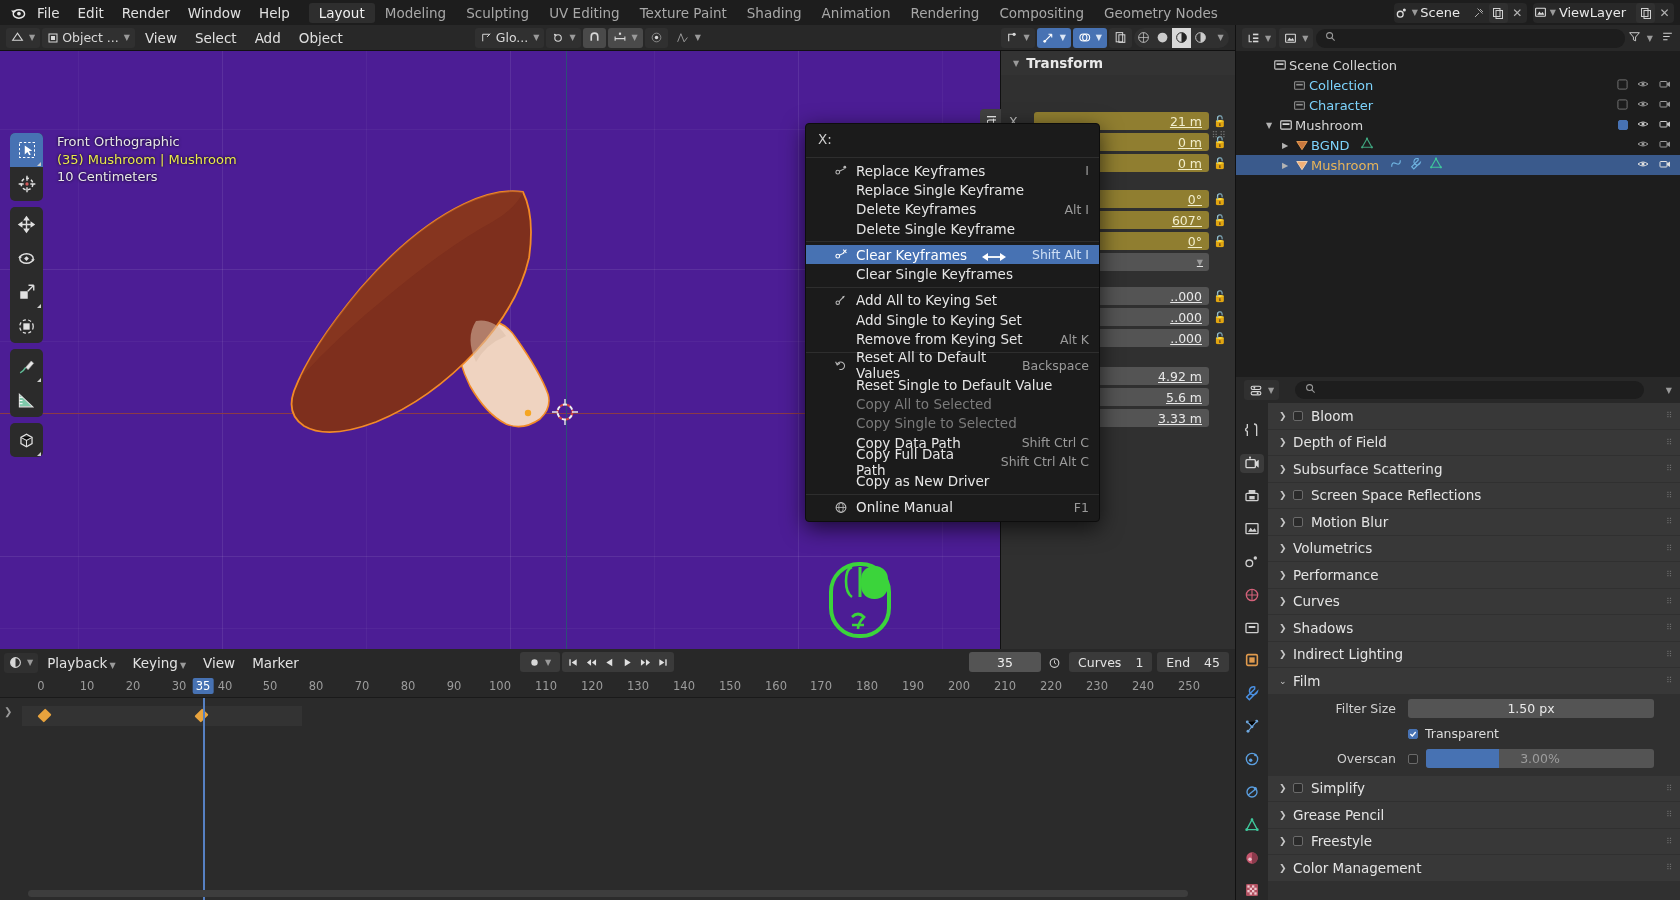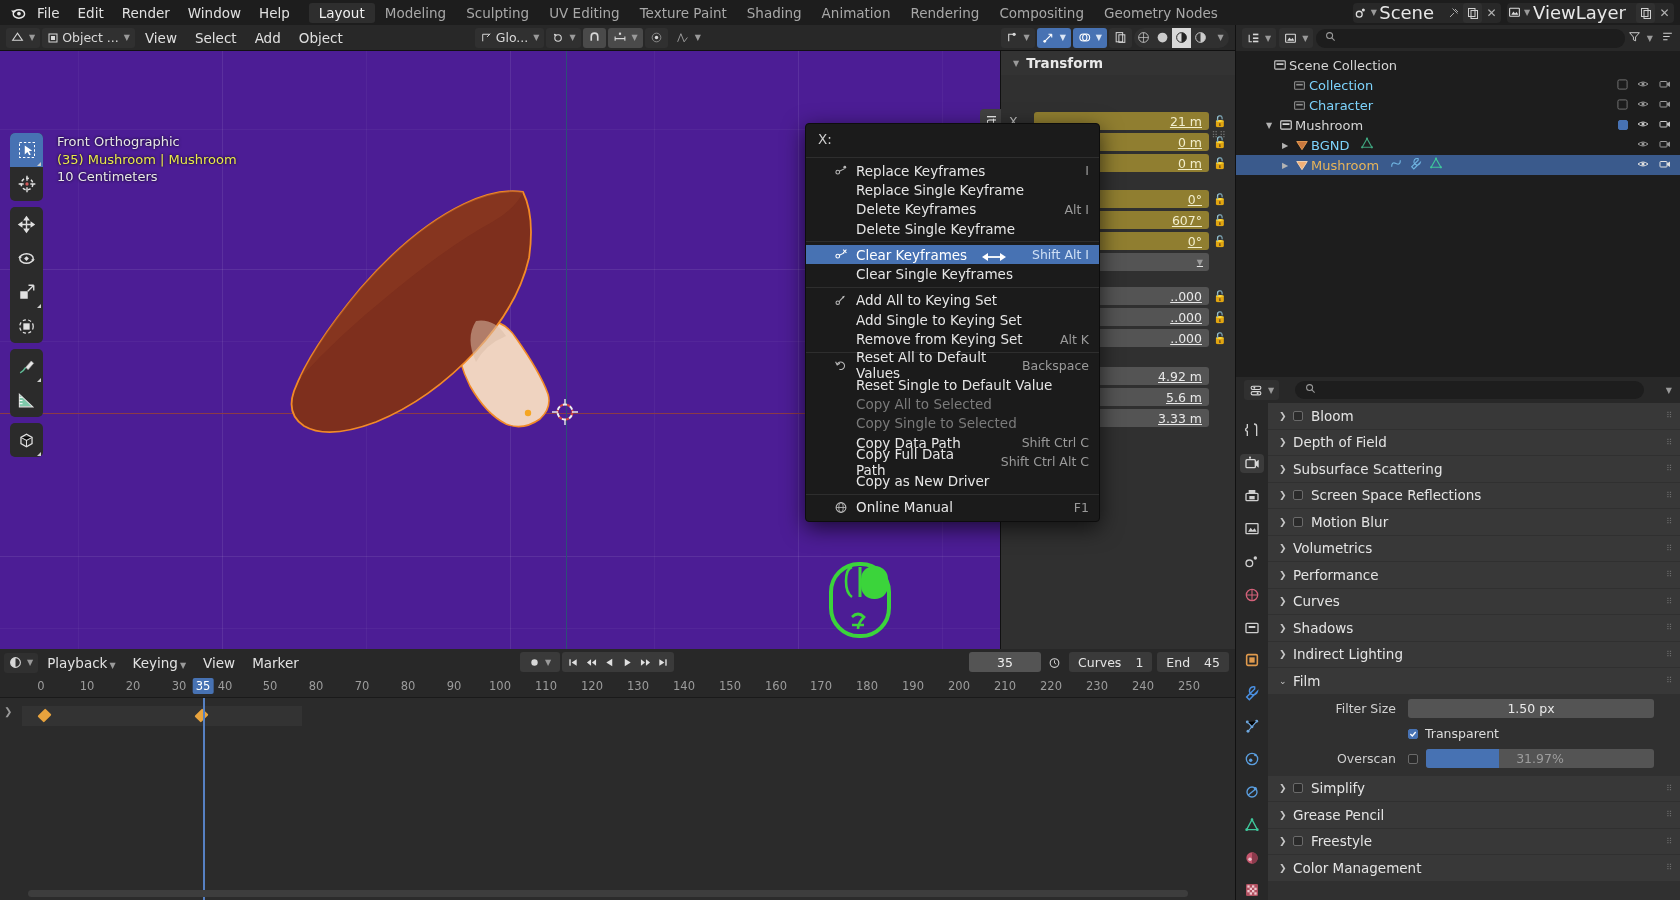--- a/index.html
+++ b/index.html
@@ -10,21 +10,21 @@
   
   .topbar { height:25px; background:#1d1d1d; display:flex; align-items:center;
             padding-left:6px; gap:0; position:relative; }
   .blender-logo { width:22px; height:22px; display:flex; align-items:center; justify-content:center; }
   .topbar .mi { padding:2px 9px; color:#e0e0e0; font-size:13.5px; white-space:nowrap; cursor:default; }
   .topbar .wsp { padding:2px 10px; color:#a8a8a8; font-size:13.5px; white-space:nowrap; border-radius:3px; }
   .topbar .wsp.active { background:#2e2e2e; color:#f0f0f0; }
   .topbar-right { margin-left:auto; display:flex; align-items:center; gap:0; padding-right:6px; }
   .scene-ctrl { display:flex; align-items:center; background:#282828; border-radius:4px; height:20px; margin-left:6px; }
   .scene-ctrl .ic { width:24px; display:flex; align-items:center; justify-content:center; gap:1px; }
-  .scene-ctrl .nm { padding:0 10px 0 2px; font-size:18px; color:#e8e8e8; }
+  .scene-ctrl .nm { padding:0 10px 0 2px; font-size:13px; color:#e8e8e8; }
   .mini-btn { width:19px; height:20px; display:flex; align-items:center; justify-content:center;
               color:#b5b5b5; font-size:12px; }
   .mini-btn.dark { background:#303030; border-radius:3px; }
 
   
   .mainrow { display:flex; height:875px; }
   .leftcol { width:1235px; position:relative; }
   .rightcol { width:445px; background:#1d1d1d; position:relative; }
 
   
@@ -1273,21 +1273,21 @@
                     </svg>
               </span>
               <span>Transparent</span>
             </div>
           </div>
           <div class="pr-srow">
             <div class="pr-slbl">Overscan</div>
             <span class="cb" style="margin-right:8px"></span>
             <div class="pr-slider">
               <div class="fill"></div>
-              <span>31.97%</span>
+              <span>3.00%</span>
             </div>
           </div>
         </div>
 
         <div class="pr-panel">
           <span class="pr-arrow">❯</span>
           <span class="cb" style="margin-right:8px"></span>
           <span>Simplify</span>
           <span class="pr-grip">⠿</span>
         </div>

